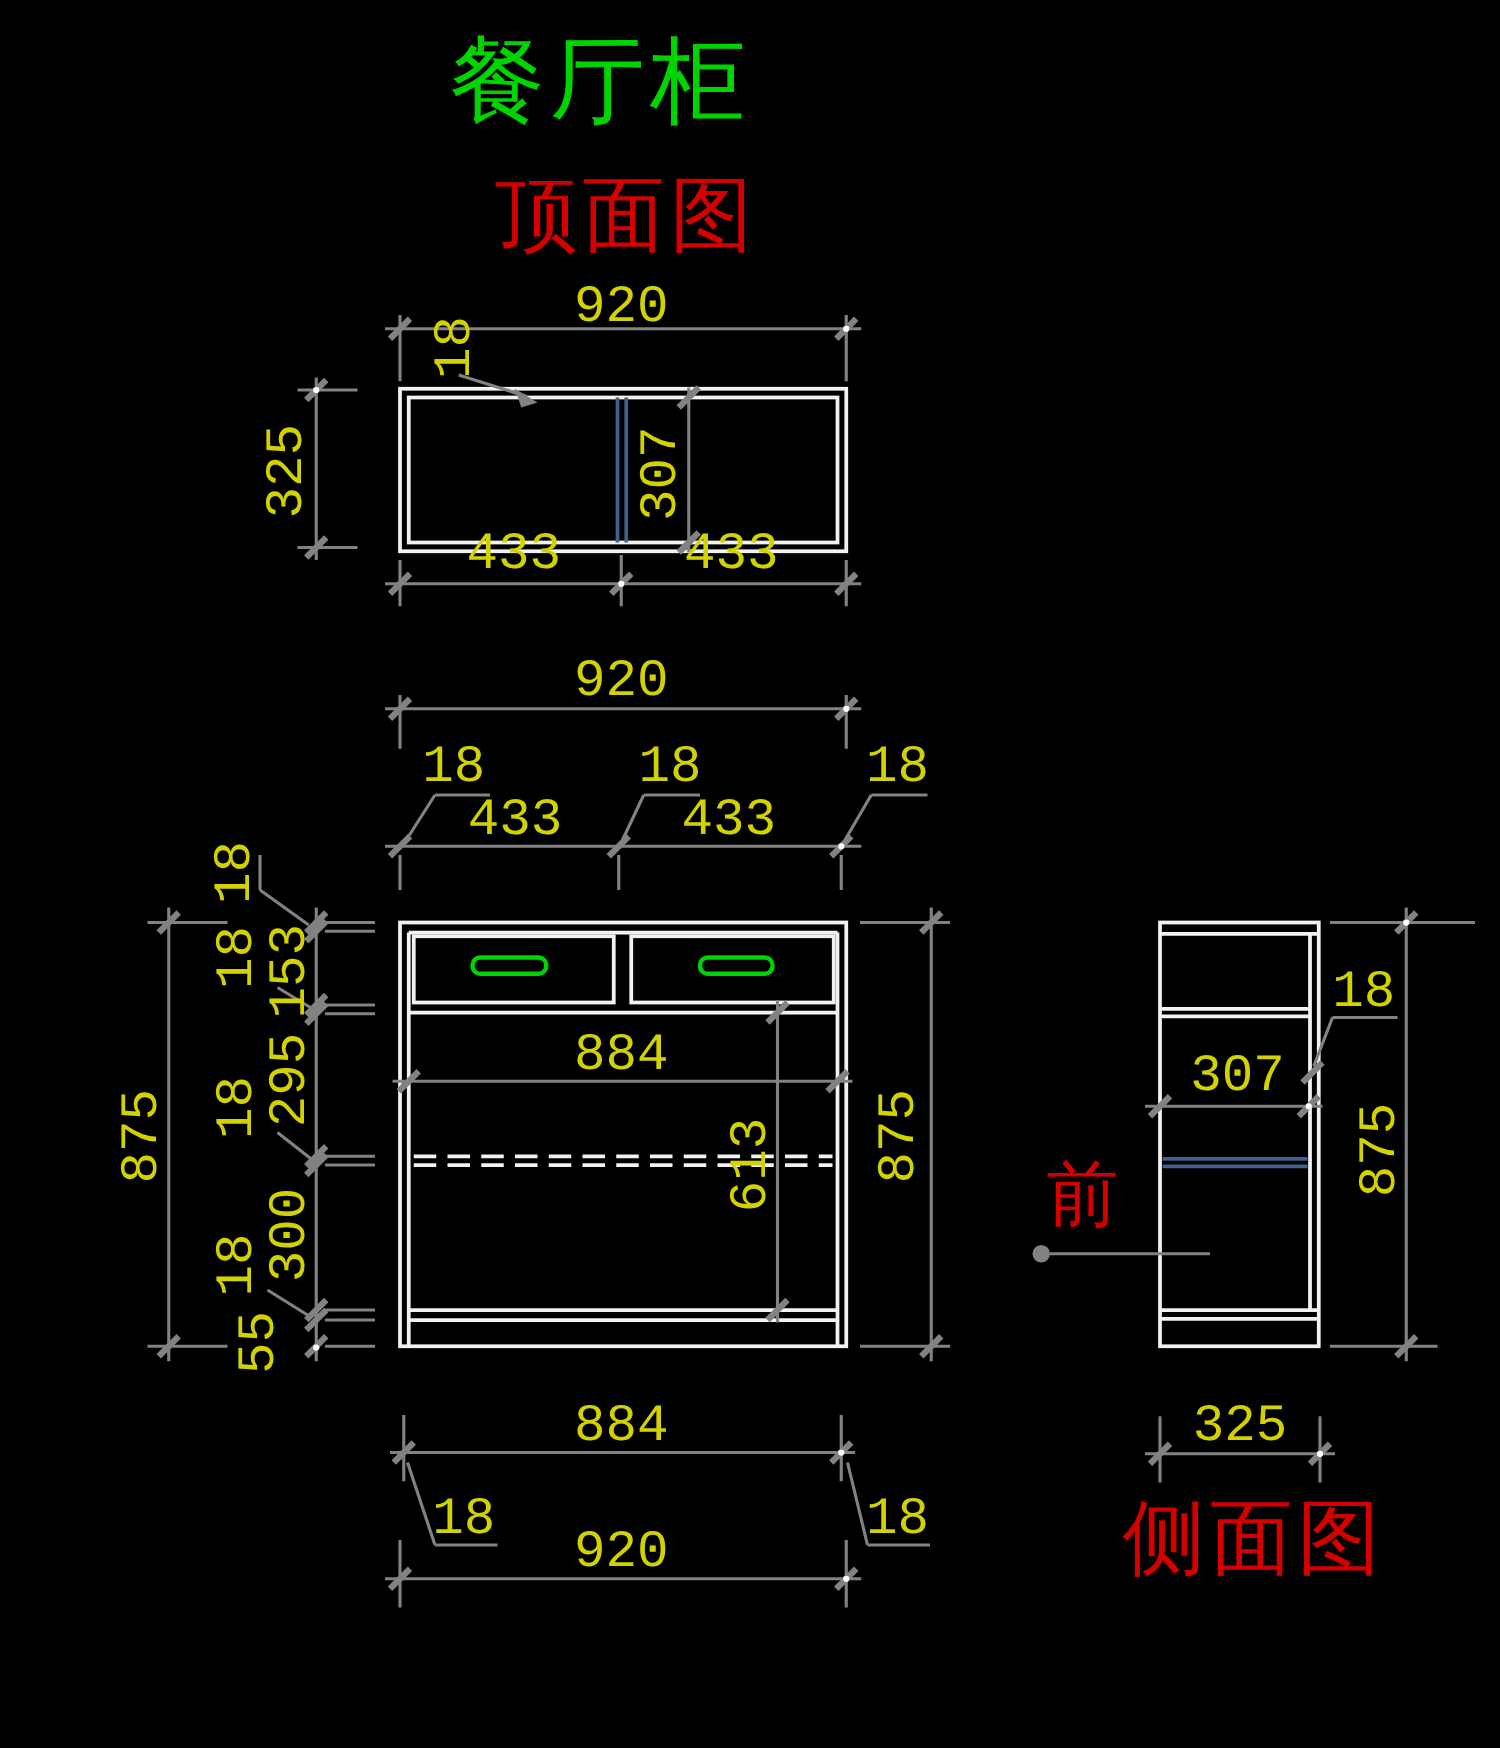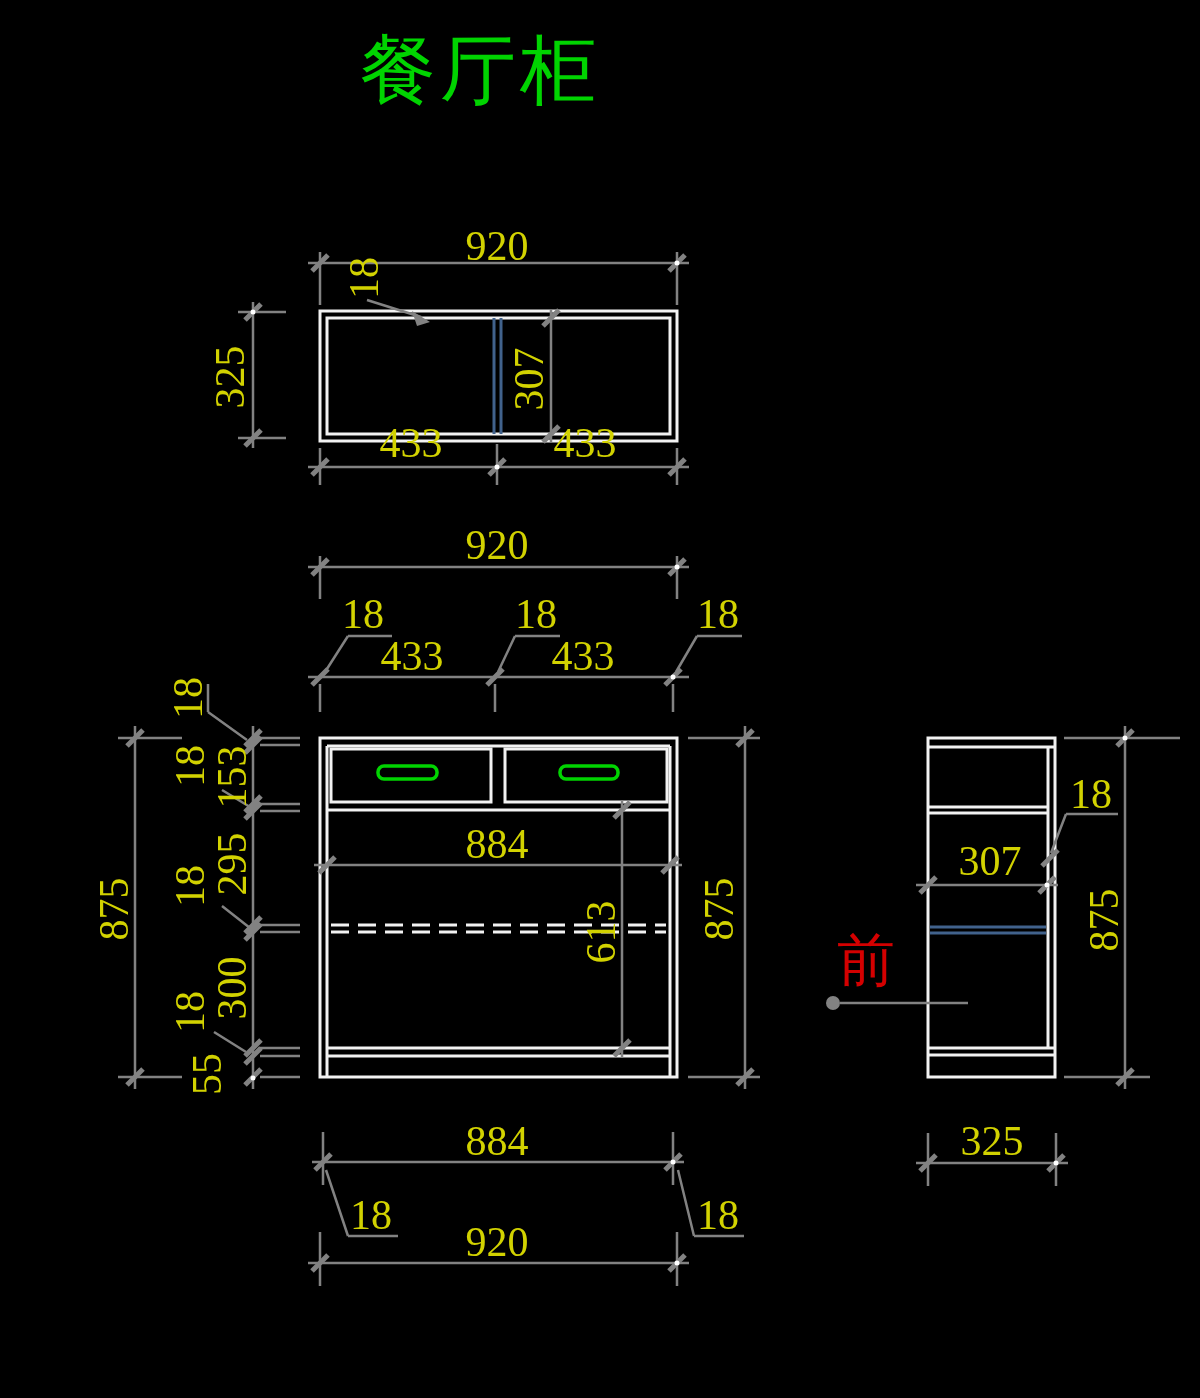--- a/index.html
+++ b/index.html
@@ -8,21 +8,21 @@
     --dimension-gray:#828282;
     --dim-text-yellow:#d2d200;
     --label-red:#d40000;
     --accent-green:#00d400;
     --hidden-blue:#41628c;
   }
   html,body{margin:0;padding:0;background:#000;}
   .canvas{
     position:relative;width:1200px;height:1398px;
     background:var(--background);
-    font-family:Liberation Serif, serif;
+    font-family:Liberation Mono, monospace;
     overflow:hidden;
   }
   svg{position:absolute;left:0;top:0;}
   .w{stroke:var(--outline-white);stroke-width:3;fill:none;}
   .g{stroke:var(--dimension-gray);stroke-width:2.5;fill:none;}
   .tk{stroke:var(--dimension-gray);stroke-width:5;fill:none;}
   .bl{stroke:var(--hidden-blue);stroke-width:3;fill:none;}
   .gr{stroke:var(--accent-green);stroke-width:3.5;fill:none;}
   .dash{stroke-dasharray:18 9;}
   .gf{fill:var(--dimension-gray);stroke:none;}
@@ -153,20 +153,21 @@
     <circle cx="673" cy="1162" r="2.5" fill="#fff"></circle>
     <circle cx="677" cy="1263" r="2.5" fill="#fff"></circle>
     <circle cx="1047" cy="885" r="2.5" fill="#fff"></circle>
     <circle cx="1056" cy="1163" r="2.5" fill="#fff"></circle>
     <circle cx="1125" cy="738" r="2.5" fill="#fff"></circle>
     <circle cx="253" cy="312" r="2.5" fill="#fff"></circle>
   </g>
 </svg>
 
 <div class="t cn title" style="left:480px;top:70px;font-size:76px;">餐厅柜</div>
+<div class="t cn" style="left:501px;top:177px;font-size:66px;">顶面图</div>
 
 <div class="t" style="left:497px;top:246px;">920</div>
 <div class="t v" style="left:364px;top:278px;">18</div>
 <div class="t v" style="left:230px;top:377px;">325</div>
 <div class="t v" style="left:529px;top:379px;">307</div>
 <div class="t" style="left:411px;top:443px;">433</div>
 <div class="t" style="left:585px;top:443px;">433</div>
 
 <div class="t" style="left:497px;top:545px;">920</div>
 <div class="t" style="left:363px;top:614px;">18</div>
@@ -192,14 +193,15 @@
 <div class="t" style="left:497px;top:1141px;">884</div>
 <div class="t" style="left:371px;top:1215px;">18</div>
 <div class="t" style="left:718px;top:1215px;">18</div>
 <div class="t" style="left:497px;top:1242px;">920</div>
 
 <div class="t" style="left:1091px;top:794px;">18</div>
 <div class="t" style="left:990px;top:861px;">307</div>
 <div class="t v" style="left:1104px;top:920px;">875</div>
 <div class="t cn" style="left:868px;top:961px;font-size:58px;">前</div>
 <div class="t" style="left:992px;top:1141px;">325</div>
+<div class="t cn" style="left:1003px;top:1236px;font-size:66px;">侧面图</div>
 
 </div>
 
 </body></html>

